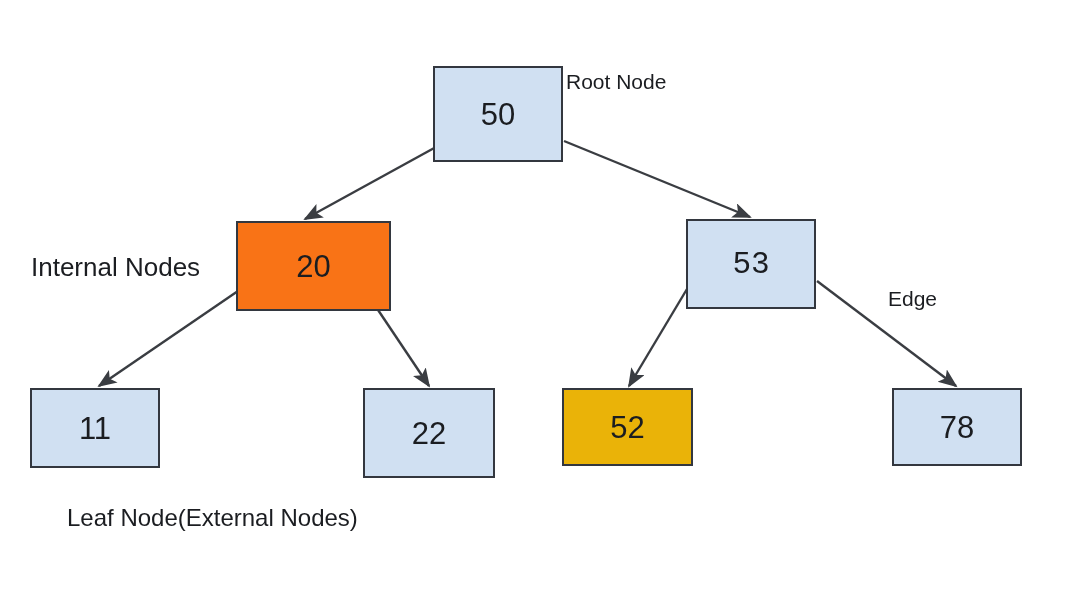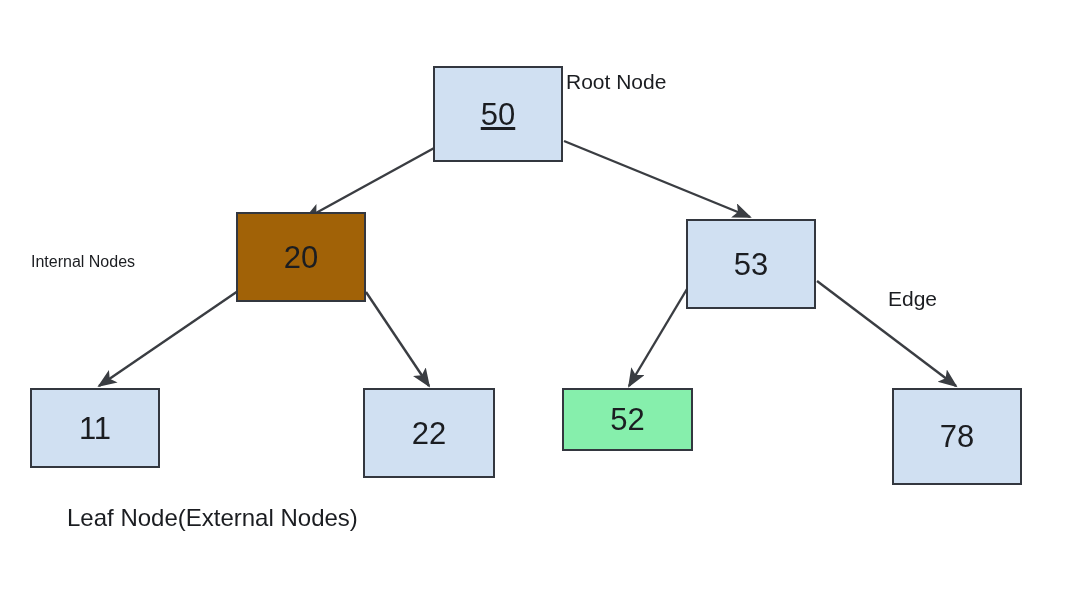--- a/index.html
+++ b/index.html
@@ -71,41 +71,41 @@
         <line x1="564" y1="141" x2="750" y2="217" stroke="#3a3d42" stroke-width="2.4" marker-end="url(#arrowhead)"></line>
         <line x1="238" y1="291" x2="99" y2="386" stroke="#3a3d42" stroke-width="2.4" marker-end="url(#arrowhead)"></line>
         <line x1="366" y1="292" x2="429" y2="386" stroke="#3a3d42" stroke-width="2.4" marker-end="url(#arrowhead)"></line>
         <line x1="687" y1="289" x2="629" y2="386" stroke="#3a3d42" stroke-width="2.4" marker-end="url(#arrowhead)"></line>
         <line x1="817" y1="281" x2="956" y2="386" stroke="#3a3d42" stroke-width="2.4" marker-end="url(#arrowhead)"></line>
       </g>
   </svg>
 
   <div id="nodes-group">
       <div class="node" style="left: 433px; top: 66px; width: 130px; height: 96px; background: rgb(208, 224, 242); border-color: rgb(51, 55, 63);">
-        <span class="node-value" style="color: rgb(27, 29, 33); text-decoration: underline;">50</span>
+        <span class="node-value" style="color: rgb(27, 29, 33);">50</span>
       </div>
-      <div class="node" style="left: 236px; top: 212px; width: 130px; height: 90px; background: #a16207; border-color: rgb(51, 55, 63);">
+      <div class="node" style="left: 236px; top: 221px; width: 155px; height: 90px; background: #f97316; border-color: rgb(51, 55, 63);">
         <span class="node-value" style="color: rgb(27, 29, 33);">20</span>
       </div>
       <div class="node" style="left: 686px; top: 219px; width: 130px; height: 90px; background: rgb(208, 224, 242); border-color: rgb(51, 55, 63);">
-        <span class="node-value" style="color: rgb(27, 29, 33);">53</span>
+        <span class="node-value" style="color: rgb(27, 29, 33); font-family: Liberation Mono, monospace;">53</span>
       </div>
       <div class="node" style="left: 30px; top: 388px; width: 130px; height: 80px; background: rgb(208, 224, 242); border-color: rgb(51, 55, 63);">
         <span class="node-value" style="color: rgb(27, 29, 33);">11</span>
       </div>
       <div class="node" style="left: 363px; top: 388px; width: 132px; height: 90px; background: rgb(208, 224, 242); border-color: rgb(51, 55, 63);">
         <span class="node-value" style="color: rgb(27, 29, 33);">22</span>
       </div>
-      <div class="node" style="left: 562px; top: 388px; width: 131px; height: 63px; background: #86efac; border-color: rgb(51, 55, 63);">
+      <div class="node" style="left: 562px; top: 388px; width: 131px; height: 78px; background: #eab308; border-color: rgb(51, 55, 63);">
         <span class="node-value" style="color: rgb(27, 29, 33);">52</span>
       </div>
-      <div class="node" style="left: 892px; top: 388px; width: 130px; height: 97px; background: rgb(208, 224, 242); border-color: rgb(51, 55, 63);">
+      <div class="node" style="left: 892px; top: 388px; width: 130px; height: 78px; background: rgb(208, 224, 242); border-color: rgb(51, 55, 63);">
         <span class="node-value" style="color: rgb(27, 29, 33);">78</span>
       </div>
     </div>
   <div id="annotations-group">
       <div class="annotation" style="left: 566px; top: 71px; font-size: 21px; color: rgb(27, 29, 33);">Root Node</div>
-      <div class="annotation" style="left: 31px; top: 254px; font-size: 16px; color: rgb(27, 29, 33);">Internal Nodes</div>
+      <div class="annotation" style="left: 31px; top: 254px; font-size: 26px; color: rgb(27, 29, 33);">Internal Nodes</div>
       <div class="annotation" style="left: 888px; top: 288px; font-size: 21px; color: rgb(27, 29, 33);">Edge</div>
       <div class="annotation" style="left: 67px; top: 506px; font-size: 24px; color: rgb(27, 29, 33);">Leaf Node(External Nodes)</div>
     </div>
 
 </div>
 
 </body></html>

